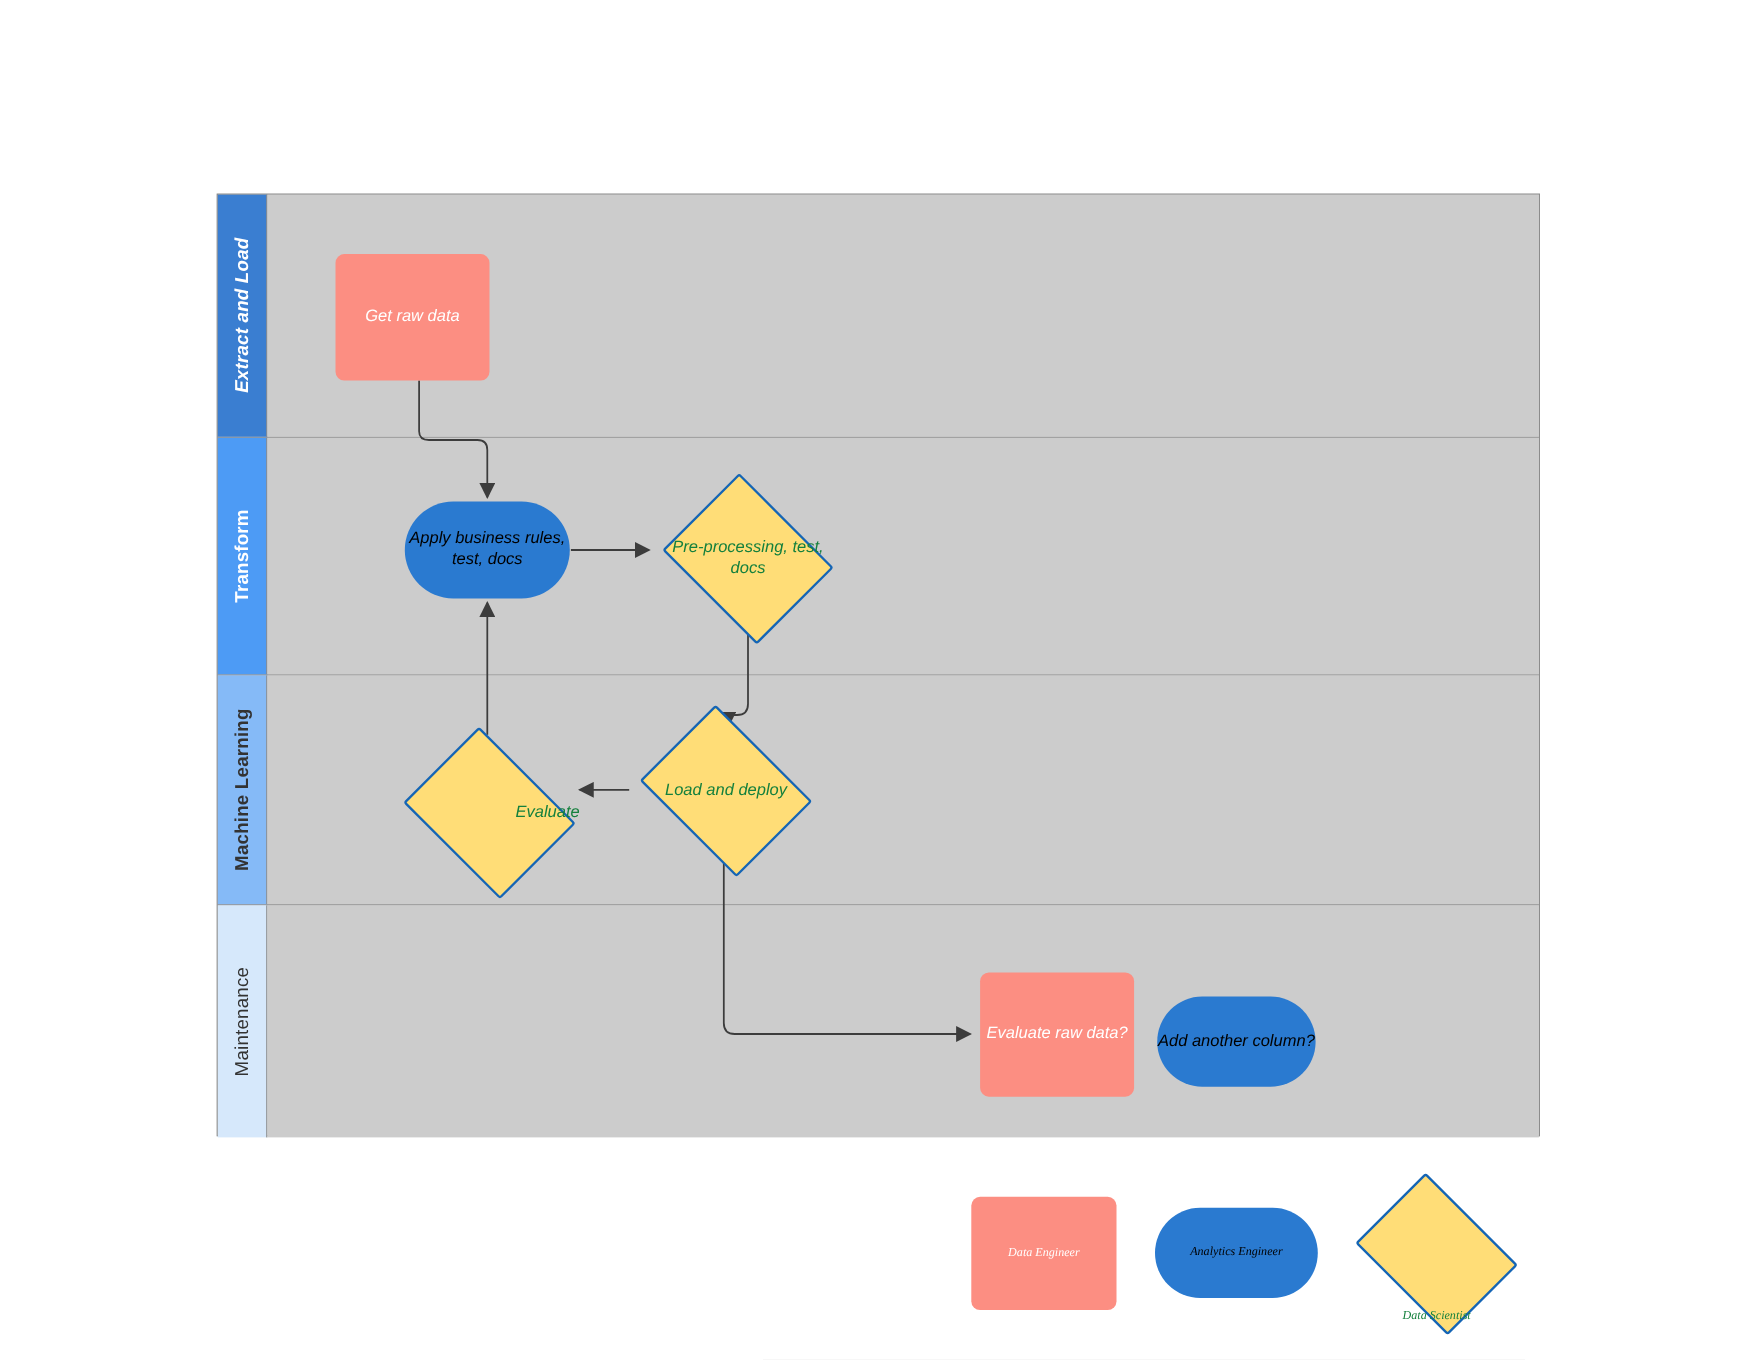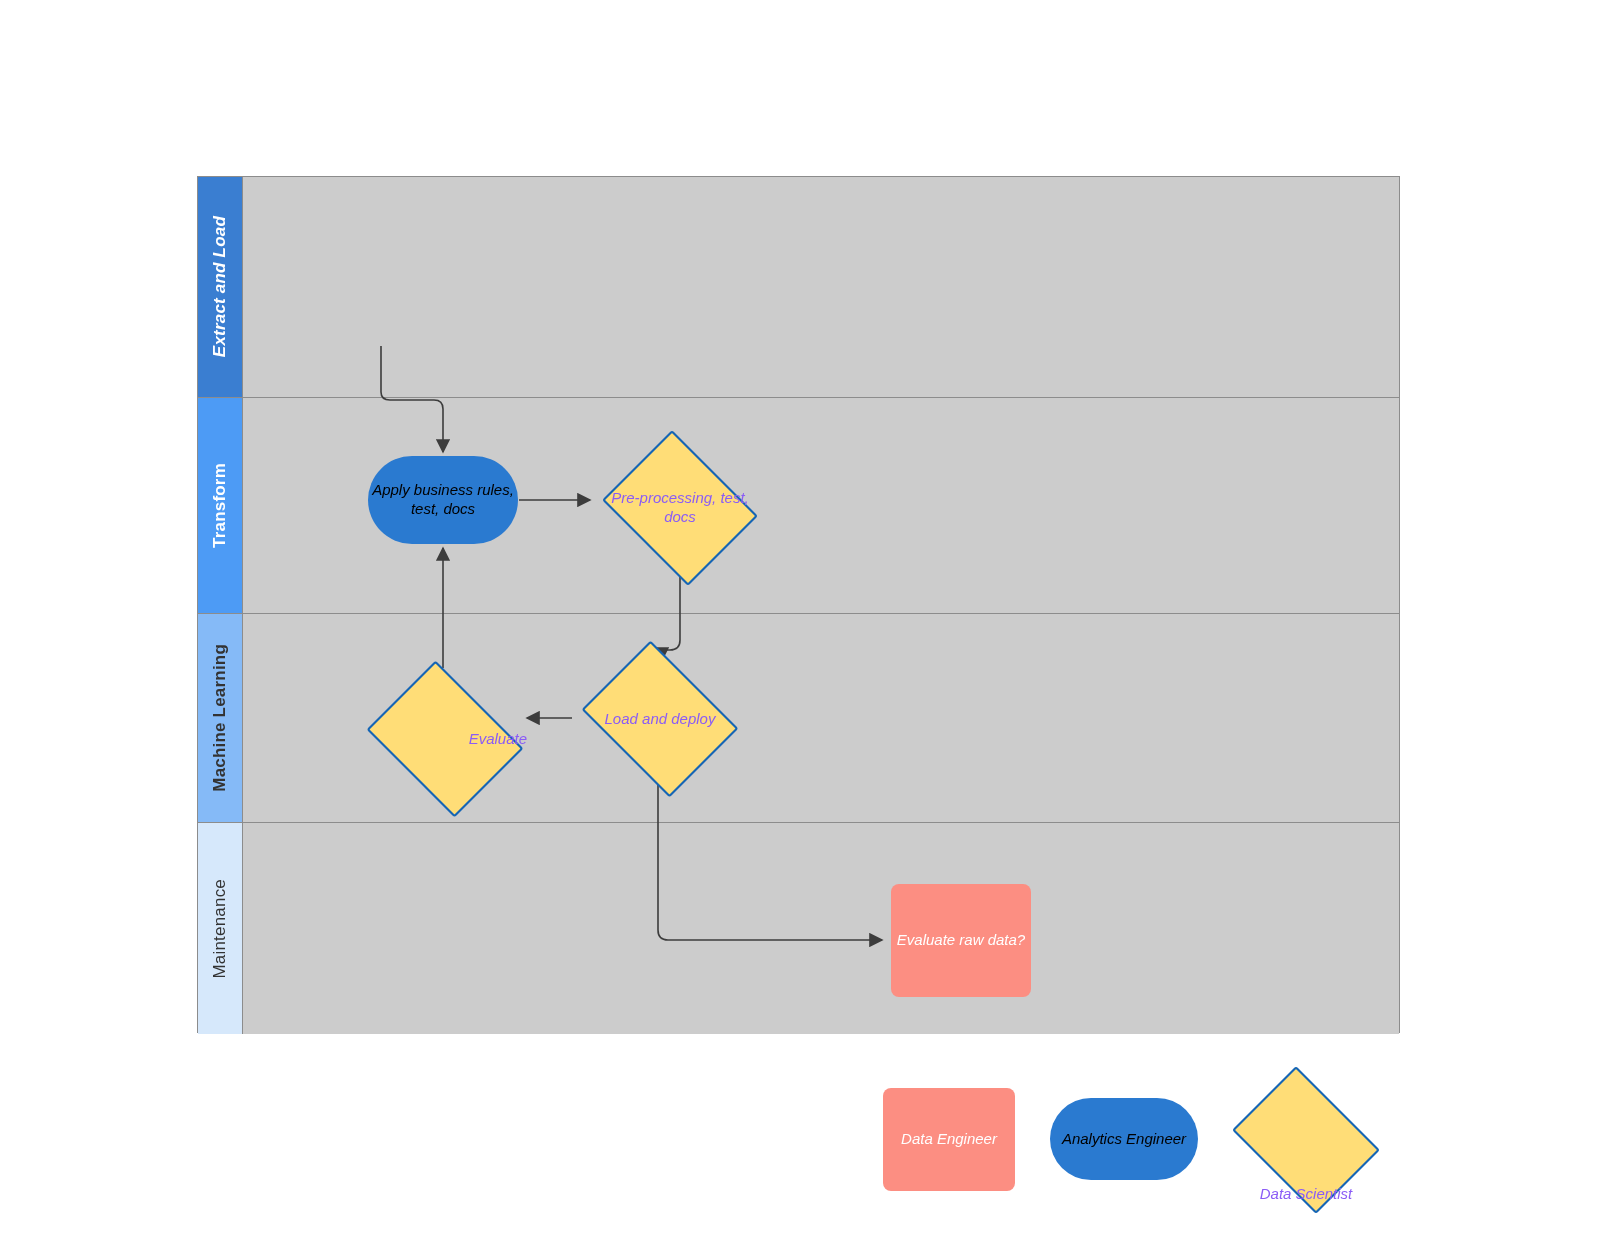--- a/index.html
+++ b/index.html
@@ -59,38 +59,38 @@
     color:#ffffff;
     border-radius:8px;
   }
   .shape-round{
     background:#2a7ad0;
     color:#000000;
     border-radius:999px;
   }
   .shape-diamond{
     background:transparent;
-    color:#8b5cf6;
+    color:#15803d;
   }
   .shape-diamond .dia-bg{
     position:absolute;left:0;top:0;width:100%;height:100%;
     background:#ffdd77;
     border:3px solid #1565b5;
     transform:rotate(45deg) scale(.707);
     box-sizing:border-box;
     border-radius:4px;
   }
   .shape-diamond .dia-txt{position:relative;z-index:2;padding:0 6px;}
 
   
   svg.links{position:absolute;left:0;top:0;width:1600px;height:1236px;z-index:3;pointer-events:none;}
 
   
   .legend{position:absolute;left:0;top:0;}
-  .legend .node{font-size:15px;}
+  .legend .node{font-size:11px;font-family:Liberation Serif, serif;}
 </style>
 </head>
 <body>
 
 <div id="stage">
 
   <div class="pool">
 
     <div class="lane" style="top:0px;height:221px;">
       <div class="lane-head lh-1">
@@ -137,20 +137,23 @@
       <path d="M680,572 L680,640 Q680,650 670,650 L662,650 L662,660"></path>
 
       <path d="M572,718 L527,718"></path>
 
       <path d="M443,668 L443,548"></path>
 
       <path d="M658,778 L658,930 Q658,940 668,940 L882,940"></path>
     </g>
   </svg>
 
+  <div class="node shape-rect" style="left:305px;top:231px;width:140px;height:115px;">
+    <span>Get raw data</span>
+  </div>
 
   <div class="node shape-round" style="left:368px;top:456px;width:150px;height:88px;">
     <span>Apply business rules, test, docs</span>
   </div>
 
   <div class="node shape-diamond" style="left:594px;top:438px;width:172px;height:140px;">
     <div class="dia-bg"></div>
     <div class="dia-txt">Pre-processing, test, docs</div>
   </div>
 
@@ -161,20 +164,23 @@
 
   <div class="node shape-diamond" style="left:572px;top:650px;width:176px;height:138px;">
     <div class="dia-bg"></div>
     <div class="dia-txt">Load and deploy</div>
   </div>
 
   <div class="node shape-rect" style="left:891px;top:884px;width:140px;height:113px;">
     <span>Evaluate raw data?</span>
   </div>
 
+  <div class="node shape-round" style="left:1052px;top:906px;width:144px;height:82px;">
+    <span>Add another column?</span>
+  </div>
 
 
   <div class="legend">
 
     <div class="node shape-rect" style="left:883px;top:1088px;width:132px;height:103px;">
       <span>Data Engineer</span>
     </div>
 
     <div class="node shape-round" style="left:1050px;top:1098px;width:148px;height:82px;align-items:center;">
       <span>Analytics Engineer</span>

